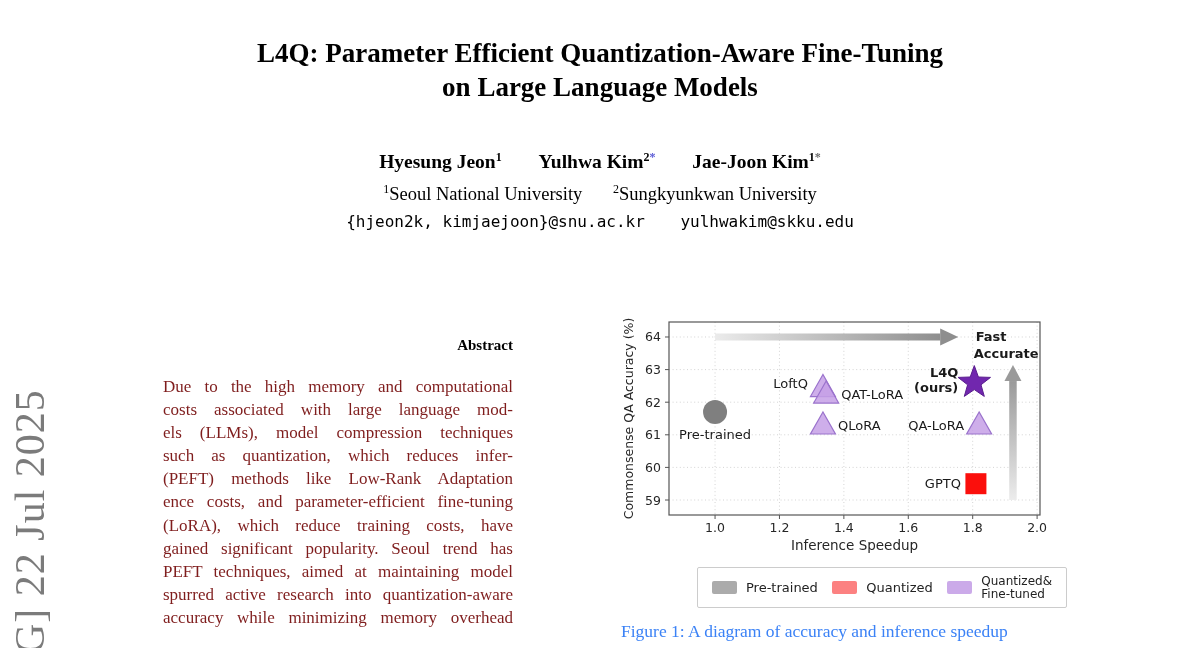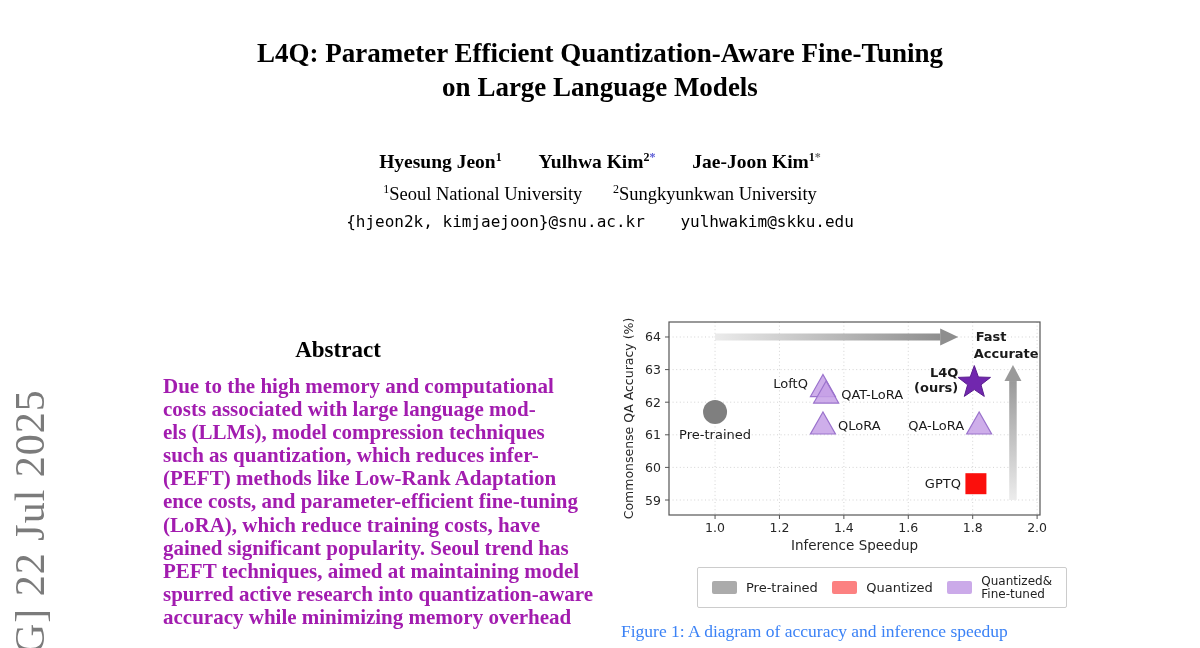--- a/index.html
+++ b/index.html
@@ -18,23 +18,23 @@
     font-size:19.5px;font-weight:bold;}
   .authors .author{margin:0 16px;}
   sup{font-size:12px;font-weight:bold;}
   .affils{position:absolute;left:120px;top:182px;width:960px;text-align:center;font-size:18.5px;}
   .affils .affil{margin:0 13px;}
   .affils sup{font-weight:normal;}
   .emails{position:absolute;left:120px;top:212px;width:960px;text-align:center;
     font-family:"DejaVu Sans Mono","Liberation Mono",monospace;font-size:16px;}
   .emails span{margin:12px 13px;}
 
-  .abs-head{position:absolute;left:163px;top:337px;width:350px;text-align:center;
-    font-size:23px;font-weight:bold;}
-  .abs-body{position:absolute;left:163px;top:375px;width:350px;font-size:21px;color:#a21caf;font-weight:bold;}
+  .abs-head{position:absolute;left:163px;top:337px;width:350px;text-align:right;
+    font-size:15px;font-weight:bold;}
+  .abs-body{position:absolute;left:163px;top:375px;width:350px;font-size:17px;color:#7f1d1d;}
   .abs-line{text-align:justify;text-align-last:justify;line-height:23.1px;white-space:nowrap;}
 
   .fig{position:absolute;left:620px;top:297px;width:466px;}
   .legend{position:absolute;left:697px;top:567px;width:370px;height:41px;border:1.2px solid #ccc;
     border-radius:2px;background:#fff;display:flex;align-items:center;justify-content:space-between;
     padding:0 14px;box-sizing:border-box;font-family:"DejaVu Sans",sans-serif;font-size:13px;color:#222;}
   .leg-item{display:flex;align-items:center;gap:9px;}
   .legend-swatch{width:25px;height:13px;border-radius:2px;flex:0 0 auto;}
   .leg-label{white-space:pre-line;line-height:14px;}
   .leg-label.small{font-size:12px;line-height:13px;}

